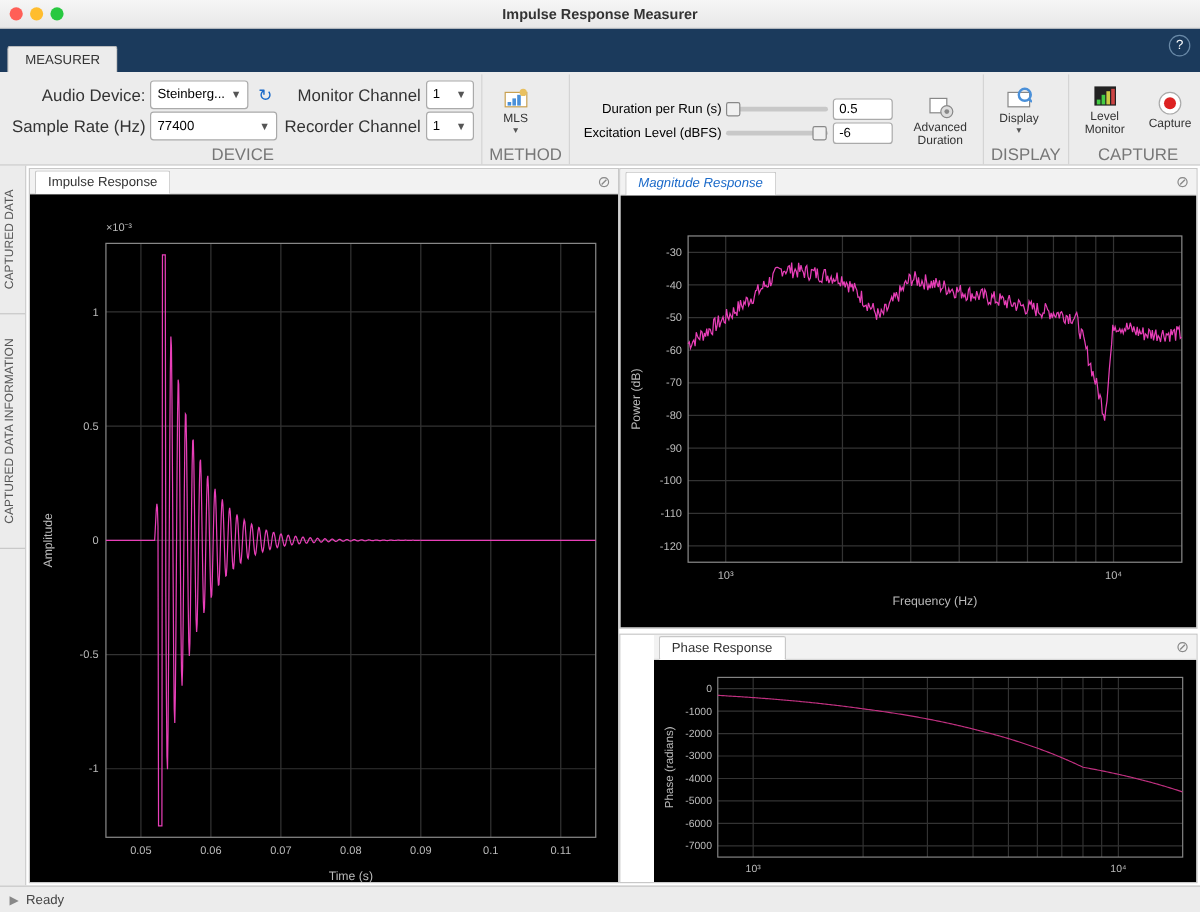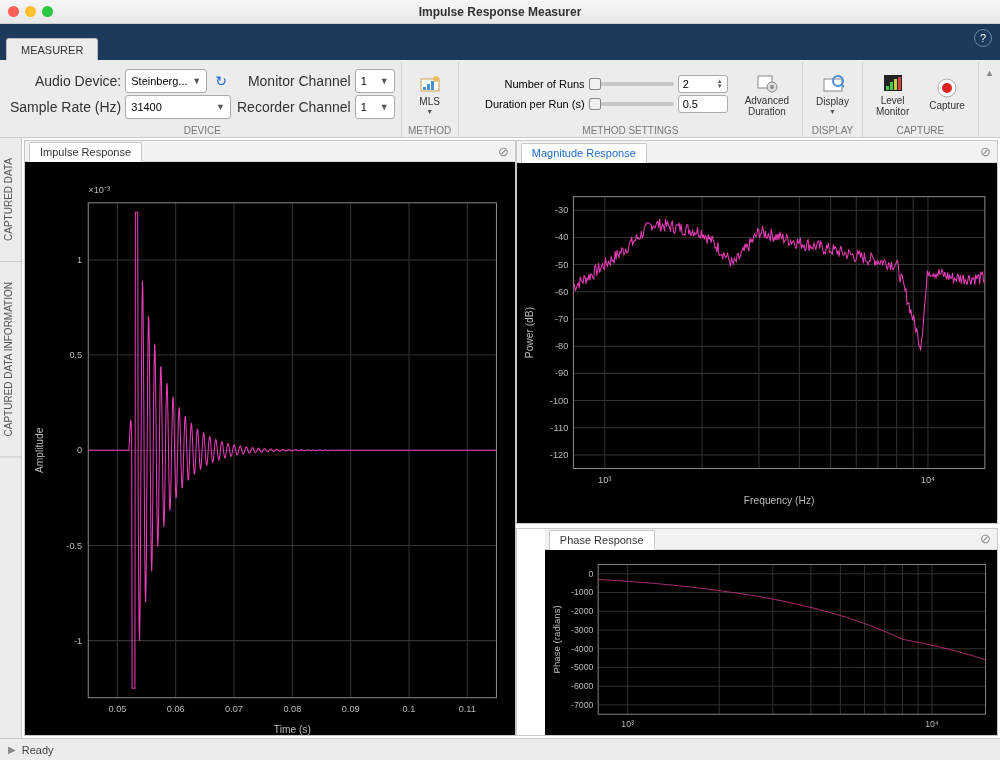--- a/index.html
+++ b/index.html
@@ -9,21 +9,21 @@
 .dot { width:11px; height:11px; border-radius:50%; }
 .dot.r{background:#ff5f57;} .dot.y{background:#ffbd2e;} .dot.g{background:#28c840;}
 .titlebar-title { font-weight:600; color:#333; font-size:12px; }
 .tabstrip { height:36px; background:#1b3a5c; display:flex; align-items:flex-end; padding-left:6px; position:relative; }
 .maintab { background:#ececec; color:#333; font-size:11px; padding:5px 14px 4px; border-top-left-radius:3px; border-top-right-radius:3px; border:1px solid #bbb; border-bottom:none; }
 .help { position:absolute; right:8px; top:5px; width:18px; height:18px; background:#1b3a5c; border:1px solid #6a8aa8; border-radius:50%; color:#fff; display:flex; align-items:center; justify-content:center; font-size:11px; }
 .ribbon { background:#ececec; display:flex; align-items:stretch; border-bottom:1px solid #c8c8c8; height:78px; padding:2px 4px 0; }
 .rgroup { display:flex; flex-direction:column; justify-content:space-between; padding:2px 6px 0; border-right:1px solid #d4d4d4; }
 .rgroup:last-child{border-right:none;}
 .rgroup-body{display:flex; align-items:center; gap:6px; flex:1;}
-.rgroup-label { text-align:center; font-size:10px; color:#777; padding:1px 0; }
+.rgroup-label { text-align:center; font-size:14px; color:#777; padding:1px 0; }
 .field-row { display:grid; grid-template-columns:auto auto; gap:2px 4px; align-items:center; }
 .field-row label { font-size:14px; color:#333; text-align:right; white-space:nowrap; }
 .combo { display:inline-flex; align-items:center; height:24px; background:#fff; border:1px solid #aaa; border-radius:3px; padding:0 2px 0 5px; font-size:11px; min-width:70px; }
 .combo .caret { margin-left:auto; font-size:9px; color:#555; padding:0 3px; }
 .refresh { font-size:14px; color:#1b6ac9; padding:0 4px; }
 .smallcombo { min-width:40px; }
 .vbtn { display:flex; flex-direction:column; align-items:center; gap:1px; padding:2px 6px; border:1px solid transparent; border-radius:3px; min-width:44px; }
 .vbtn .lbl{font-size:10px; color:#333; text-align:center; line-height:11px;}
 .icon-sq{width:22px;height:22px;display:flex;align-items:center;justify-content:center;font-size:16px;}
 .slider-row{display:grid; grid-template-columns:120px 85px 50px; gap:4px; align-items:center; height:18px;}
@@ -36,21 +36,21 @@
 .sidetabs{width:22px; background:#ececec; border-right:1px solid #c8c8c8; display:flex; flex-direction:column;}
 .sidetab{flex:0 0 auto; writing-mode:vertical-rl; transform:rotate(180deg); padding:20px 3px; font-size:10px; color:#555; text-align:center; border-top:1px solid #c8c8c8;}
 .plots{flex:1; display:flex; gap:0; padding:2px; background:#ffffff;}
 .leftpane{flex:1.02; display:flex; flex-direction:column;}
 .rightpane{flex:1; display:flex; flex-direction:column; gap:4px;}
 .panel{display:flex; flex-direction:column; border:1px solid #c8c8c8; background:#fff; overflow:hidden;}
 .leftpane .panel{flex:1;}
 .rightpane .panel.top{flex:1.85;} .rightpane .panel.bot{flex:1;padding-left:28px;}
 .panel-tab{height:22px; background:#f2f2f2; display:flex; align-items:center; padding:0 4px; border-bottom:1px solid #d8d8d8; position:relative;}
 .ptab{background:#fff; border:1px solid #c8c8c8; border-bottom:1px solid #fff; padding:3px 10px; font-size:11px; color:#333; border-top-left-radius:2px; border-top-right-radius:2px; position:relative; top:1px;}
-.ptab.active{color:#1b6ac9;}
+.ptab.active{color:#1b6ac9;font-style:italic;}
 .panel-close{position:absolute; right:6px; color:#888; font-size:13px;}
 .plot{flex:1; background:#000; position:relative;}
 svg{display:block;width:100%;height:100%;}
 .ax-text{fill:#bbb;font-size:9px;font-family:Arial;}
 .ax-title{fill:#bbb;font-size:10px;font-family:Arial;}
 .grid{stroke:#333;stroke-width:1;}
 .frame{stroke:#888;stroke-width:1;fill:none;}
 .trace{stroke:#e83fb8;stroke-width:1;fill:none;}
 .statusbar{height:22px; background:#ececec; border-top:1px solid #c8c8c8; display:flex; align-items:center; padding:0 8px; font-size:11px; color:#444; gap:6px;}
 .tri{color:#888;font-size:10px;}
@@ -81,21 +81,21 @@
         <label>Audio Device:</label>
         <div style="display:flex;align-items:center;gap:4px;">
           <div class="combo" style="min-width:82px">
               <span>Steinberg...</span>
               <span class="caret">▼</span>
             </div>
           <span class="refresh">↻</span>
         </div>
         <label>Sample Rate (Hz)</label>
         <div class="combo" style="min-width:82px">
-            <span>31400</span>
+            <span>77400</span>
             <span class="caret">▼</span>
           </div>
       </div>
       <div class="field-row">
         <label>Monitor Channel</label>
         <div class="combo smallcombo">
             <span>1</span>
             <span class="caret">▼</span>
           </div>
         <label>Recorder Channel</label>
@@ -124,51 +124,49 @@
         <span style="font-size:7px;color:#555">▼</span>
       </div>
     </div>
     <div class="rgroup-label">METHOD</div>
   </div>
 
   <div class="rgroup" style="flex:1.7">
     <div class="rgroup-body" style="gap:10px">
       <div style="display:flex;flex-direction:column;gap:2px;">
         <div class="slider-row">
-          <label>Number of Runs</label>
-          <div class="slider">
-              <div class="thumb" style="left:0"></div>
-            </div>
-          <div class="numfield">
-              <span>2</span>
-              <span class="spin">▲<br>▼</span>
-            </div>
-        </div>
-        <div class="slider-row">
           <label>Duration per Run (s)</label>
           <div class="slider">
               <div class="thumb" style="left:0"></div>
             </div>
           <div class="numfield">
               <span>0.5</span>
             </div>
         </div>
+        <div class="slider-row">
+          <label>Excitation Level (dBFS)</label>
+          <div class="slider">
+              <div class="thumb" style="left:72px"></div>
+            </div>
+          <div class="numfield">
+              <span>-6</span>
+            </div>
+        </div>
       </div>
       <div class="vbtn">
         <div class="icon-sq">
           <svg width="22" height="22">
               <rect x="2" y="4" width="14" height="12" fill="#fff" stroke="#888"></rect>
               <circle cx="16" cy="15" r="5" fill="#ddd" stroke="#888"></circle>
               <circle cx="16" cy="15" r="2" fill="#888"></circle>
             </svg>
         </div>
         <span class="lbl"><span>Advanced</span><br><span>Duration</span></span>
       </div>
     </div>
-    <div class="rgroup-label">METHOD SETTINGS</div>
   </div>
 
   <div class="rgroup">
     <div class="rgroup-body">
       <div class="vbtn">
         <div class="icon-sq">
           <svg width="22" height="22">
               <rect x="2" y="6" width="18" height="12" fill="#fff" stroke="#888"></rect>
               <circle cx="16" cy="8" r="5" fill="none" stroke="#4a90d9" stroke-width="2"></circle>
               <line x1="19" y1="11" x2="22" y2="14" stroke="#4a90d9" stroke-width="2"></line>

